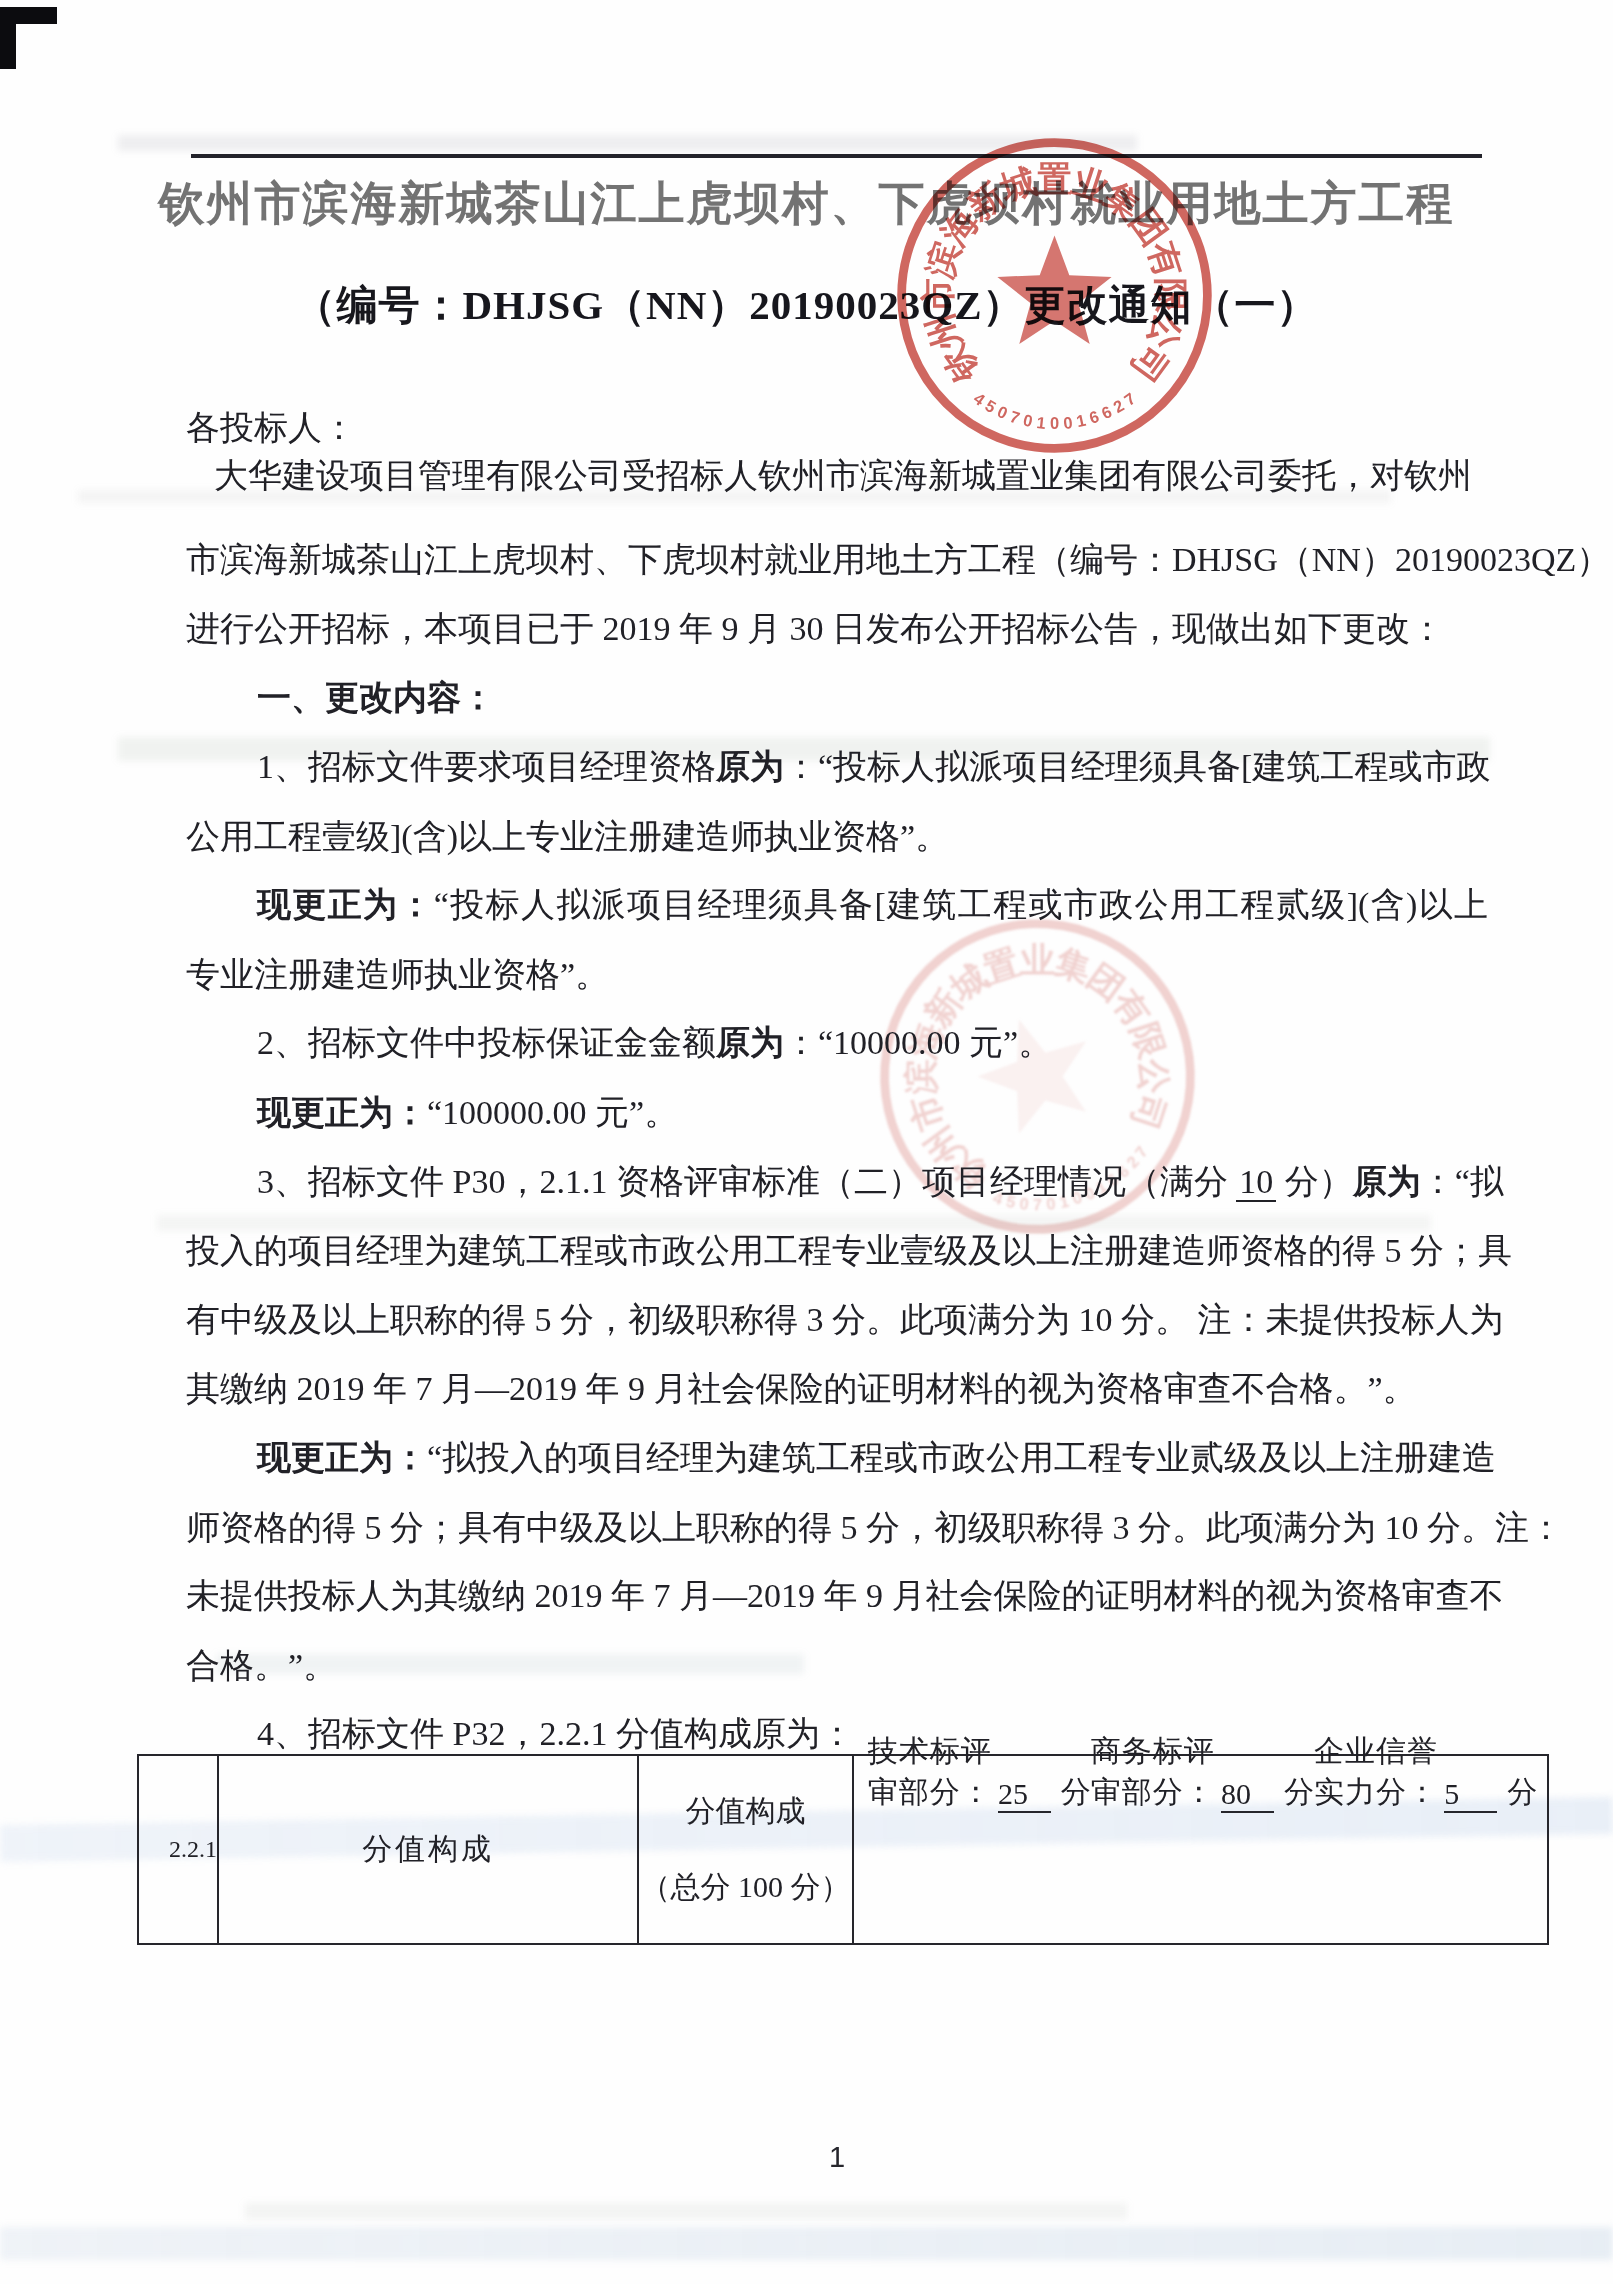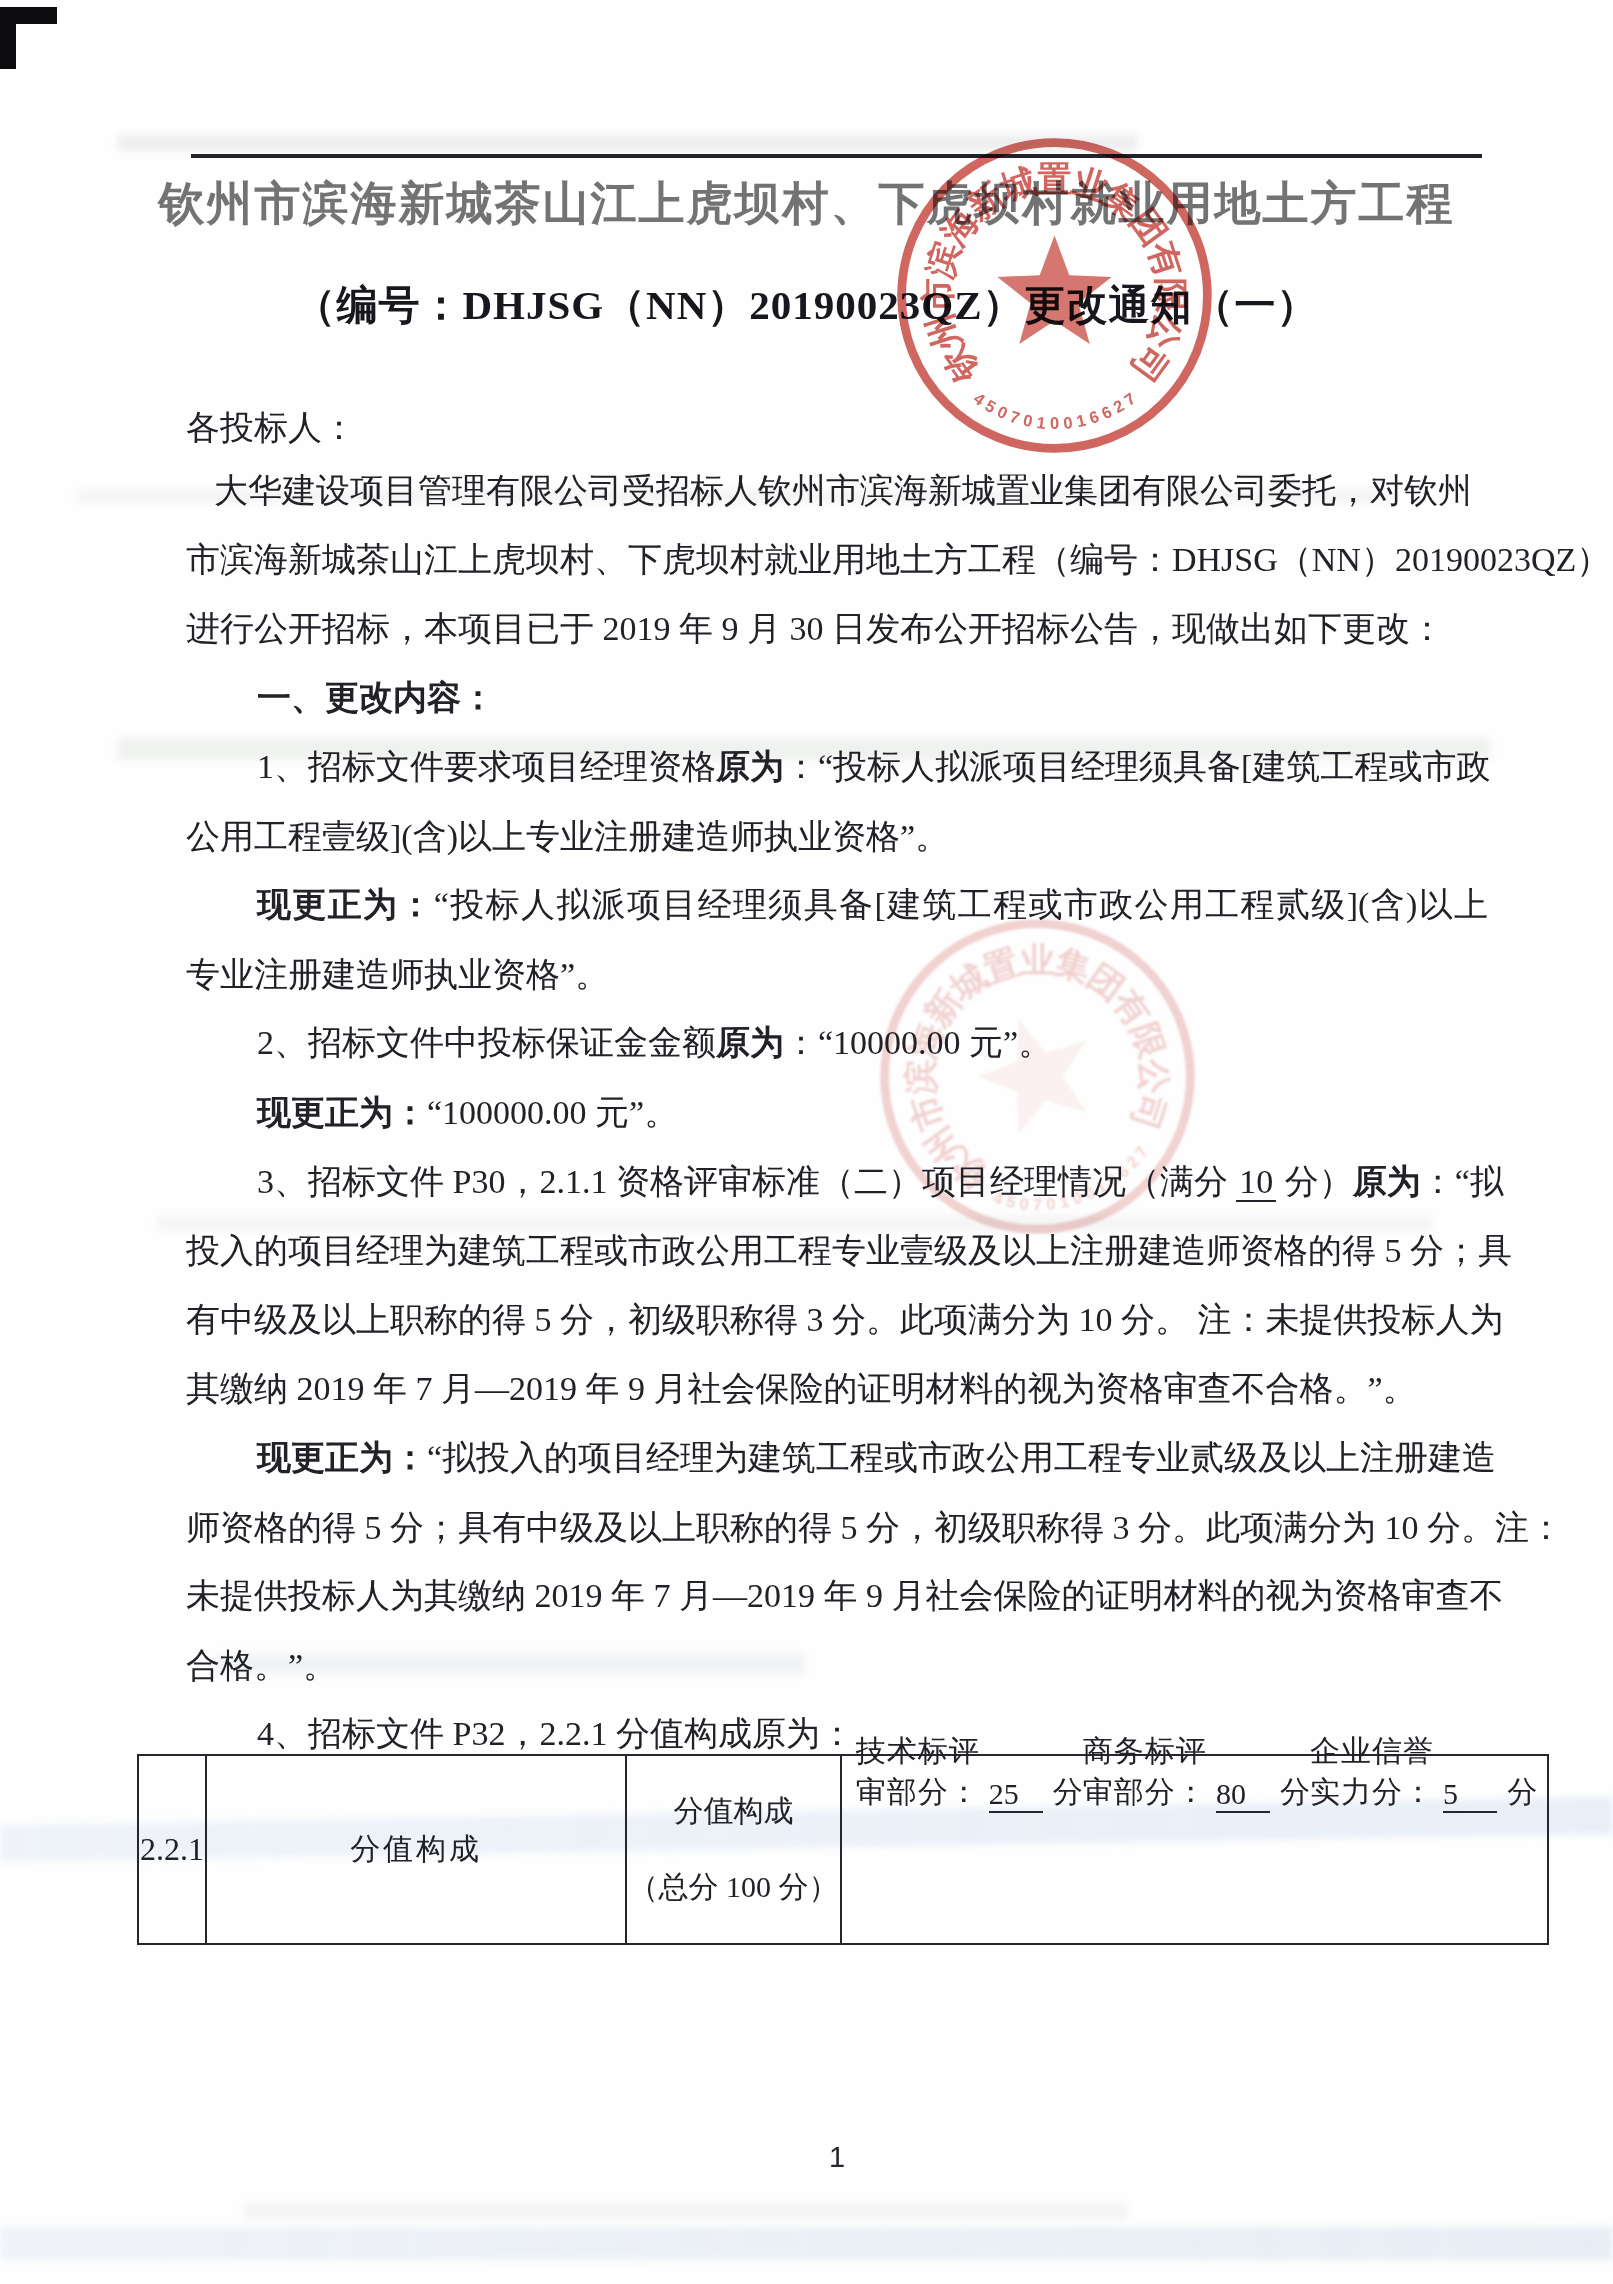--- a/index.html
+++ b/index.html
@@ -48,21 +48,21 @@
   .bl.just{text-align:justify;text-align-last:justify;text-justify:inter-character;}
   .bl .b{font-weight:bold;}
   .bl .u{border-bottom:2.9px solid #212127;padding:0 2.9px;}
   
   .score-table{
     position:absolute;left:137px;top:1754px;width:1412px;height:191px;
     border:2.9px solid #26262c;box-sizing:border-box;display:flex;
     background:transparent;font-size:30px;color:#212127;
   }
   .cell{border-right:2px solid #26262c;box-sizing:border-box;display:flex;align-items:center;justify-content:center;}
-  .c1{width:68px;font-size:32px;}
+  .c1{width:80px;font-size:24px;justify-content:flex-end;}
   .c2{width:420px;letter-spacing:2.9px;}
   .c3{width:215px;flex-direction:column;gap:35px;}
   .c4{flex:1;border-right:none;flex-direction:row;align-items:stretch;justify-content:space-between;padding:15.7px 9.8px 15.7px 13.7px;}
   .score{display:flex;align-items:flex-end;height:41px;}
   .s-label{letter-spacing:1px;}
   .s-blank{display:inline-block;width:106px;text-align:left;border-bottom:2.9px solid #26262c;margin:0 5.9px;}
   .s-unit{margin-left:3.9px;}
   
   .footer{position:absolute;left:186px;top:2141px;width:1302px;text-align:center;font-size:29px;color:#26262c;font-family:"Liberation Sans","DejaVu Sans",sans-serif;}
 </style>
@@ -148,21 +148,21 @@
         <text transform="translate(13.8,131.3) rotate(-6.0)" font-size="17" font-weight="bold" fill="#c6453d" text-anchor="middle" dominant-baseline="central" font-family="Liberation Sans,sans-serif">0</text>
         <text transform="translate(27.4,129.1) rotate(-12.0)" font-size="17" font-weight="bold" fill="#c6453d" text-anchor="middle" dominant-baseline="central" font-family="Liberation Sans,sans-serif">1</text>
         <text transform="translate(40.8,125.5) rotate(-18.0)" font-size="17" font-weight="bold" fill="#c6453d" text-anchor="middle" dominant-baseline="central" font-family="Liberation Sans,sans-serif">6</text>
         <text transform="translate(53.7,120.6) rotate(-24.0)" font-size="17" font-weight="bold" fill="#c6453d" text-anchor="middle" dominant-baseline="central" font-family="Liberation Sans,sans-serif">6</text>
         <text transform="translate(66.0,114.3) rotate(-30.0)" font-size="17" font-weight="bold" fill="#c6453d" text-anchor="middle" dominant-baseline="central" font-family="Liberation Sans,sans-serif">2</text>
         <text transform="translate(77.6,106.8) rotate(-36.0)" font-size="17" font-weight="bold" fill="#c6453d" text-anchor="middle" dominant-baseline="central" font-family="Liberation Sans,sans-serif">7</text>
       </svg></div>
 
   <div class="content" id="body-lines">
       <div class="bl" style="top: 406px;"><span>各投标人：</span></div>
-      <div class="bl ind just" style="top: 469px; margin-left: 28px;"><span>大华建设项目管理有限公司受招标人钦州市滨海新城置业集团有限公司委托，对钦州</span></div>
+      <div class="bl ind just" style="top: 454px; margin-left: 28px;"><span>大华建设项目管理有限公司受招标人钦州市滨海新城置业集团有限公司委托，对钦州</span></div>
       <div class="bl just" style="top: 538px;"><span>市滨海新城茶山江上虎坝村、下虎坝村就业用地土方工程（编号：DHJSG（NN）20190023QZ）</span></div>
       <div class="bl" style="top: 607px;"><span>进行公开招标，本项目已于 2019 年 9 月 30 日发布公开招标公告，现做出如下更改：</span></div>
       <div class="bl ind" style="top: 676px;"><span class="b">一、更改内容：</span></div>
       <div class="bl ind just" style="top: 745px;"><span>1、招标文件要求项目经理资格</span><span class="b">原为</span><span>：“投标人拟派项目经理须具备[建筑工程或市政</span></div>
       <div class="bl" style="top: 815px;"><span>公用工程壹级](含)以上专业注册建造师执业资格”。</span></div>
       <div class="bl ind just" style="top: 883px;"><span class="b">现更正为：</span><span>“投标人拟派项目经理须具备[建筑工程或市政公用工程贰级](含)以上</span></div>
       <div class="bl" style="top: 953px;"><span>专业注册建造师执业资格”。</span></div>
       <div class="bl ind" style="top: 1021px;"><span>2、招标文件中投标保证金金额</span><span class="b">原为</span><span>：“10000.00 元”。</span></div>
       <div class="bl ind" style="top: 1091px;"><span class="b">现更正为：</span><span>“100000.00 元”。</span></div>
       <div class="bl ind just" style="top: 1160px;"><span>3、招标文件 P30，2.1.1 资格评审标准（二）项目经理情况（满分 </span><span class="u">10</span><span> 分）</span><span class="b">原为</span><span>：“拟</span></div>

